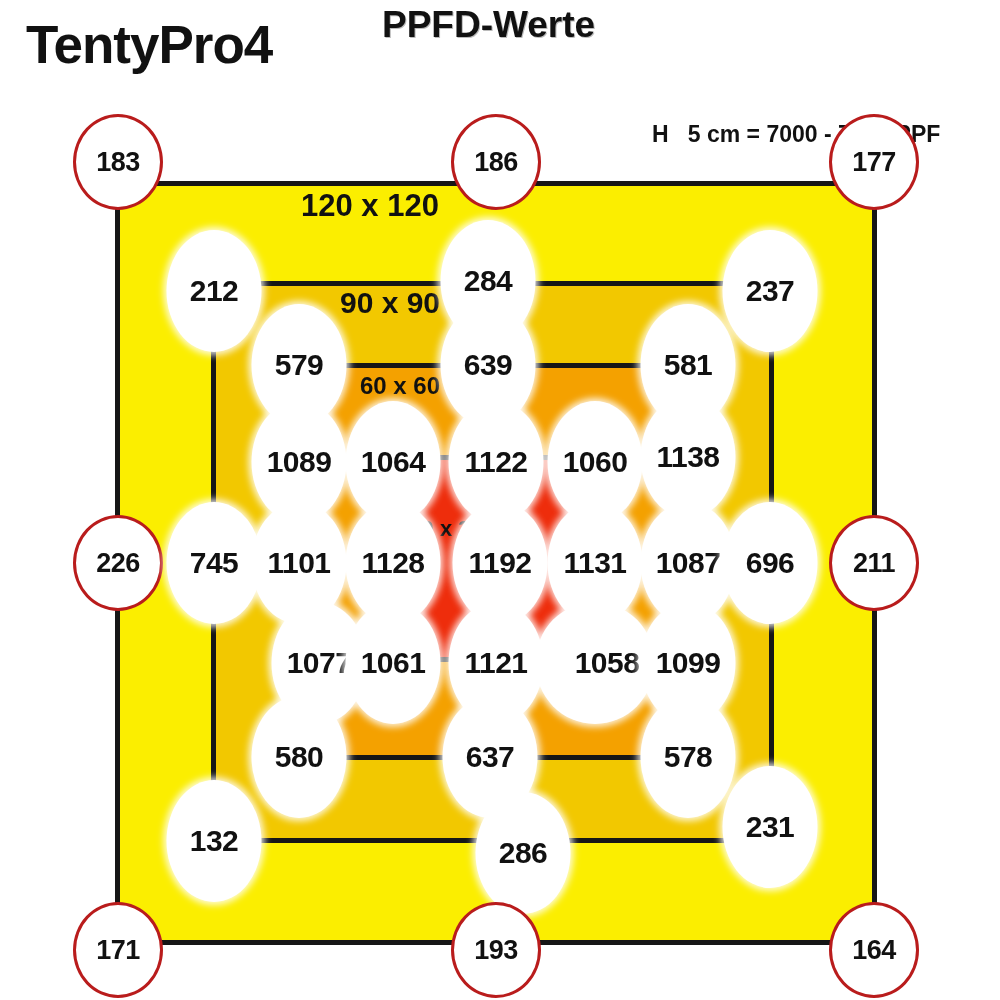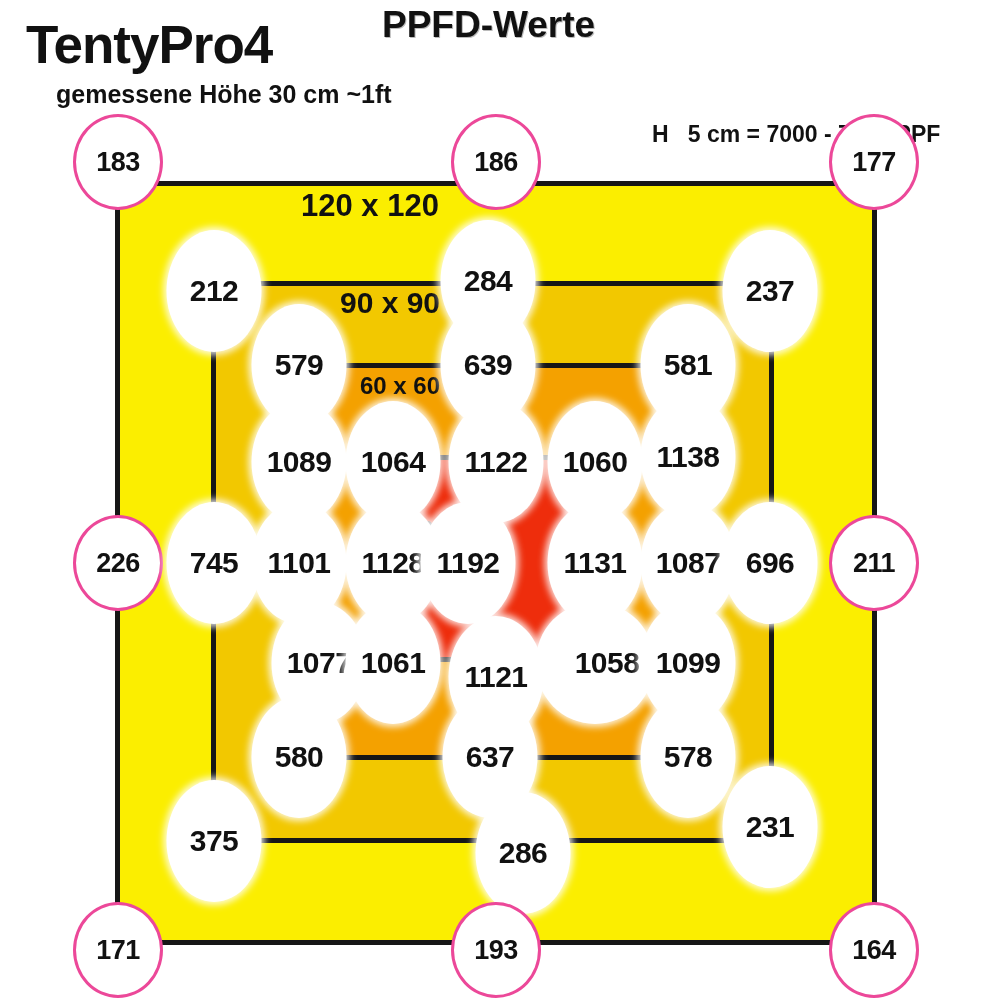--- a/index.html
+++ b/index.html
@@ -28,31 +28,30 @@
   
   .pt{
     position:absolute;transform:translate(-50%,-50%);
     display:flex;align-items:center;justify-content:center;
     background:#ffffff;border-radius:50%;
     width:95px;height:122px;
     font-size:30px;font-weight:bold;letter-spacing:-0.5px;
     box-shadow:0 0 7px 3px rgba(255,255,255,0.85);
   }
   .pt.outlined{
-    width:84px;height:90px;border:3px solid #ec4899;
+    width:84px;height:90px;border:3px solid #b91c1c;
     font-size:27px;box-shadow:none;
   }
 </style>
 </head>
 <body>
 
 <div class="stage">
 
   <div class="abs t-product">TentyPro4</div>
-  <div class="abs t-sub">gemessene Höhe 30 cm ~1ft</div>
   <div class="abs t-title">PPFD-Werte</div>
   <div class="abs t-notes">
     <div>H   5 cm = 7000 - 7500 PPF</div>
     <div>H 15 cm = 1800 PPF</div>
   </div>
 
   <div class="zone zone-120" style="background: rgb(251, 238, 0);"></div>
   <div class="zone zone-90" style="background: rgb(242, 200, 0);"></div>
   <div class="zone zone-60" style="background: rgb(244, 161, 0);"></div>
   <div class="zone zone-30" style="background: rgb(238, 45, 12);"></div>
@@ -74,34 +73,34 @@
       <div class="pt" style="left: 688px; top: 365px;">581</div>
       <div class="pt" style="left: 299px; top: 462px;">1089</div>
       <div class="pt" style="left: 393px; top: 462px;">1064</div>
       <div class="pt" style="left: 496px; top: 462px;">1122</div>
       <div class="pt" style="left: 595px; top: 462px;">1060</div>
       <div class="pt" style="left: 688px; top: 457px;">1138</div>
       <div class="pt outlined" style="left: 118px; top: 563px;">226</div>
       <div class="pt" style="left: 214px; top: 563px;">745</div>
       <div class="pt" style="left: 299px; top: 563px;">1101</div>
       <div class="pt" style="left: 393px; top: 563px;">1128</div>
-      <div class="pt" style="left: 468px; top: 563px;">1192</div>
+      <div class="pt" style="left: 500px; top: 563px;">1192</div>
       <div class="pt" style="left: 595px; top: 563px;">1131</div>
       <div class="pt" style="left: 688px; top: 563px;">1087</div>
       <div class="pt" style="left: 770px; top: 563px;">696</div>
       <div class="pt outlined" style="left: 874px; top: 563px;">211</div>
       <div class="pt" style="left: 299px; top: 663px; margin-left: 20px;">1077</div>
       <div class="pt" style="left: 393px; top: 663px;">1061</div>
-      <div class="pt" style="left: 496px; top: 677px;">1121</div>
+      <div class="pt" style="left: 496px; top: 663px;">1121</div>
       <div class="pt" style="left: 595px; top: 663px; padding-left: 24px;">1058</div>
       <div class="pt" style="left: 688px; top: 663px;">1099</div>
       <div class="pt" style="left: 299px; top: 757px;">580</div>
       <div class="pt" style="left: 490px; top: 757px;">637</div>
       <div class="pt" style="left: 688px; top: 757px;">578</div>
-      <div class="pt" style="left: 214px; top: 841px;">375</div>
+      <div class="pt" style="left: 214px; top: 841px;">132</div>
       <div class="pt" style="left: 490px; top: 853px; margin-left: 33px;">286</div>
       <div class="pt" style="left: 770px; top: 827px;">231</div>
       <div class="pt outlined" style="left: 118px; top: 950px;">171</div>
       <div class="pt outlined" style="left: 496px; top: 950px;">193</div>
       <div class="pt outlined" style="left: 874px; top: 950px;">164</div>
     </div>
 
 </div>
 
 </body></html>

